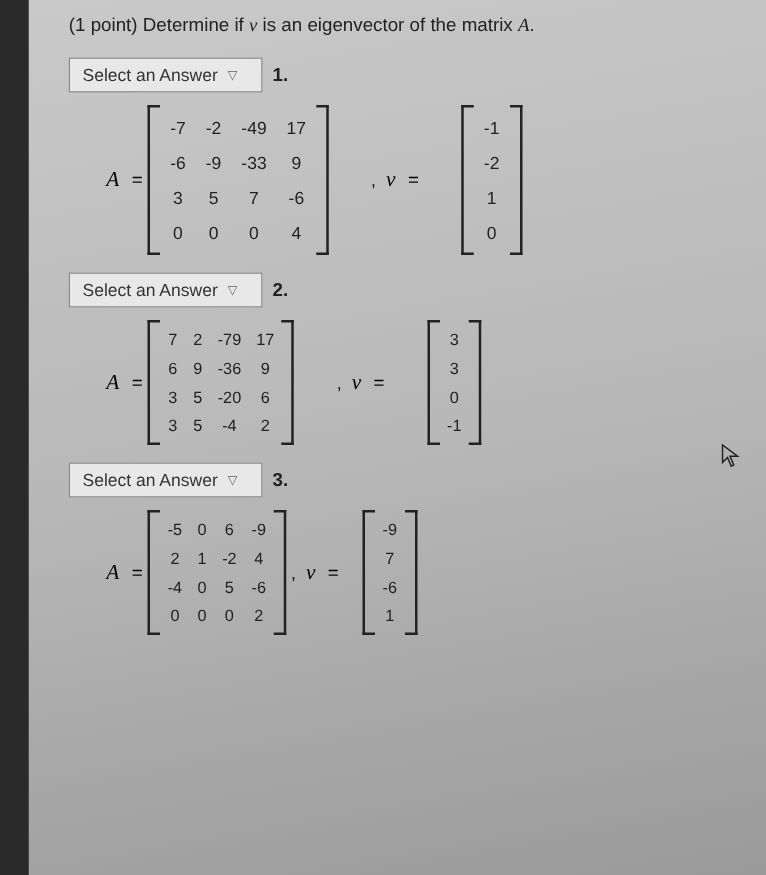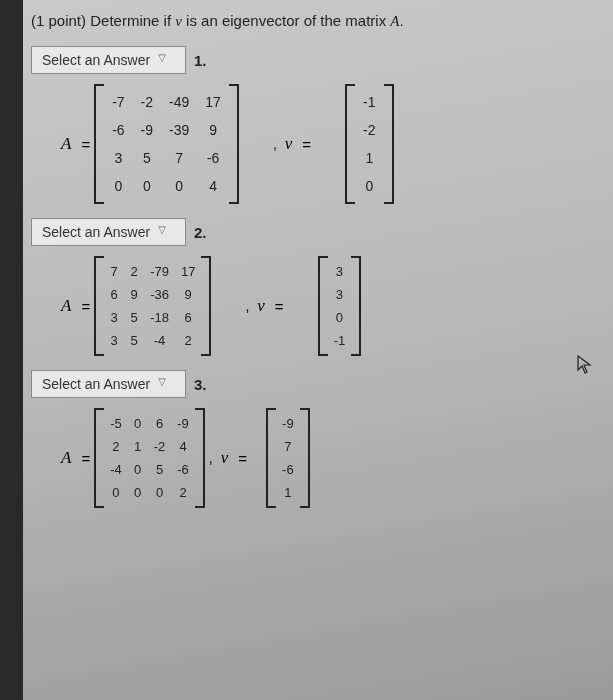--- a/index.html
+++ b/index.html
@@ -9,21 +9,21 @@
       width: 613px;
       height: 700px;
       position: relative;
       overflow: hidden;
     }
     .page {
       background: linear-gradient(170deg, #c9c9c9 0%, #b8b8b8 50%, #9a9a9a 100%);
       width: 590px;
       height: 700px;
       margin-left: 23px;
-      padding: 12px 8px;
+      padding: 12px 32px;
       position: relative;
     }
     .question-text {
       font-size: 15px;
       color: #222;
       margin-bottom: 16px;
     }
     .italic { font-style: italic; font-family: 'Times New Roman', serif; }
     .row-group { margin-bottom: 10px; }
     .select-row {
@@ -31,20 +31,21 @@
       align-items: center;
       margin-bottom: 14px;
     }
     .select-box {
       background: #e8e8e8;
       border: 1px solid #888;
       padding: 5px 10px;
       font-size: 14px;
       color: #333;
       display: flex;
+      align-items: center;
       cursor: pointer;
       min-width: 155px;
     }
     .select-box .chevron {
       margin-left: 8px;
       font-size: 10px;
       color: #666;
     }
     .num-label {
       font-size: 15px;
@@ -130,21 +131,21 @@
           <tbody>
               <tr>
                 <td>-7</td>
                 <td>-2</td>
                 <td>-49</td>
                 <td>17</td>
               </tr>
           <tr>
                 <td>-6</td>
                 <td>-9</td>
-                <td>-39</td>
+                <td>-33</td>
                 <td>9</td>
               </tr>
           <tr>
                 <td>3</td>
                 <td>5</td>
                 <td>7</td>
                 <td>-6</td>
               </tr>
           <tr>
                 <td>0</td>
@@ -203,21 +204,21 @@
               </tr>
           <tr>
                 <td>6</td>
                 <td>9</td>
                 <td>-36</td>
                 <td>9</td>
               </tr>
           <tr>
                 <td>3</td>
                 <td>5</td>
-                <td>-18</td>
+                <td>-20</td>
                 <td>6</td>
               </tr>
           <tr>
                 <td>3</td>
                 <td>5</td>
                 <td>-4</td>
                 <td>2</td>
               </tr>
         </tbody>
           </table>

